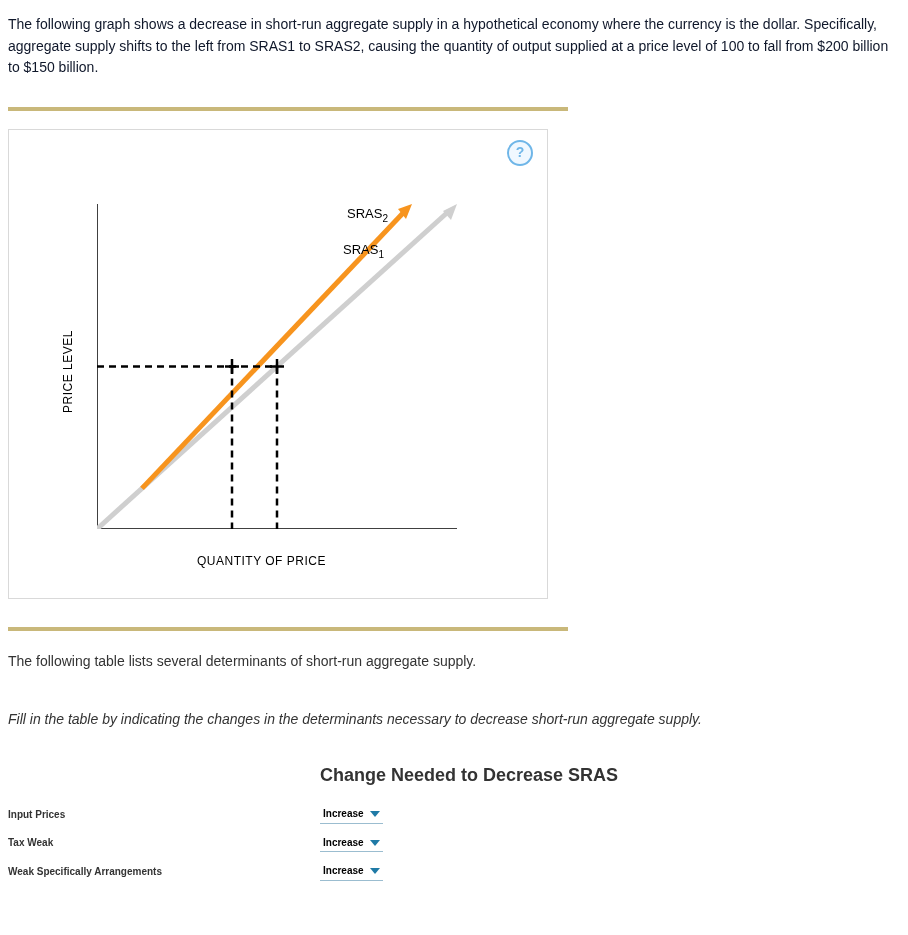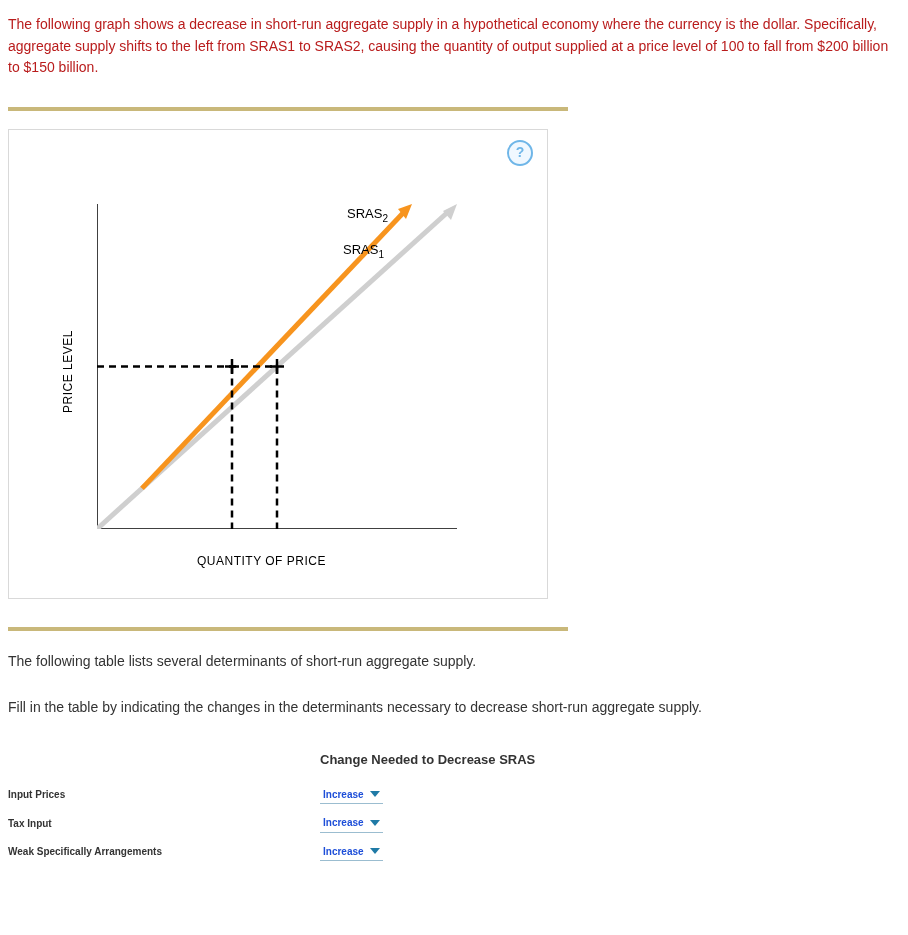--- a/index.html
+++ b/index.html
@@ -4,21 +4,21 @@
 <style>
   body {
     font-family: Arial, Helvetica, sans-serif;
     font-size: 14px;
     color: #333;
     margin: 0;
     padding: 0 8px;
     width: 892px;
     line-height: 1.55;
   }
-  .intro-text { color: #b91c1c; margin-bottom: 20px; }
+  .intro-text { color: #0f172a; margin-bottom: 20px; }
   hr.rule {
     border: none;
     border-top: 4px solid #c9b87a;
     margin: 28px 0 18px 0;
     width: 560px;
   }
   .chart-box {
     border: 1px solid #d9d9d9;
     width: 538px;
     height: 468px;
@@ -51,38 +51,38 @@
     letter-spacing: 0.5px;
     color: #000;
   }
   .y-title { transform: rotate(-90deg); transform-origin: left top; left: 50px; top: 283px; }
   .x-title { left: 188px; top: 422px; }
   .sras1 { stroke: #cfcfcf; stroke-width: 5; fill: none; }
   .sras2 { stroke: #f7941e; stroke-width: 5; fill: none; }
   .dashed { stroke: #000; stroke-width: 2.5; stroke-dasharray: 7,5; fill:none; }
   .sras-label { font-size: 13px; fill: #000; }
   .section-text { margin-top: 20px; }
-  .instructions { margin-top: 24px; margin-bottom: 26px; }
+  .instructions { font-style: italic; margin-top: 36px; margin-bottom: 26px; }
   table.det-table { border-collapse: collapse; }
   table.det-table th {
     text-align: left;
     font-weight: bold;
     padding: 6px 12px 10px 0;
-    font-size: 13px;
+    font-size: 18px;
   }
   table.det-table td {
     padding: 5px 12px 5px 0;
     font-size: 10px;
   }
   table.det-table td.label { font-weight: bold; width: 300px; }
   .dropdown {
     display: inline-flex;
     align-items: center;
     gap: 6px;
-    color: #1d4ed8;
+    color: #000000;
     font-weight: bold;
     border-bottom: 1px solid #9bbdd0;
     padding: 1px 3px;
     cursor: pointer;
   }
   .dropdown .caret {
     width: 0; height: 0;
     border-left: 5px solid transparent;
     border-right: 5px solid transparent;
     border-top: 6px solid #1f7aa6;
@@ -187,21 +187,21 @@
   <tr>
     <td class="label">Input Prices</td>
     <td>
       <span class="dropdown">
         <span>Increase</span>
         <span class="caret"></span>
       </span>
     </td>
   </tr>
   <tr>
-    <td class="label">Tax Input</td>
+    <td class="label">Tax Weak</td>
     <td>
       <span class="dropdown">
         <span>Increase</span>
         <span class="caret"></span>
       </span>
     </td>
   </tr>
   <tr>
     <td class="label">Weak Specifically Arrangements</td>
     <td>

